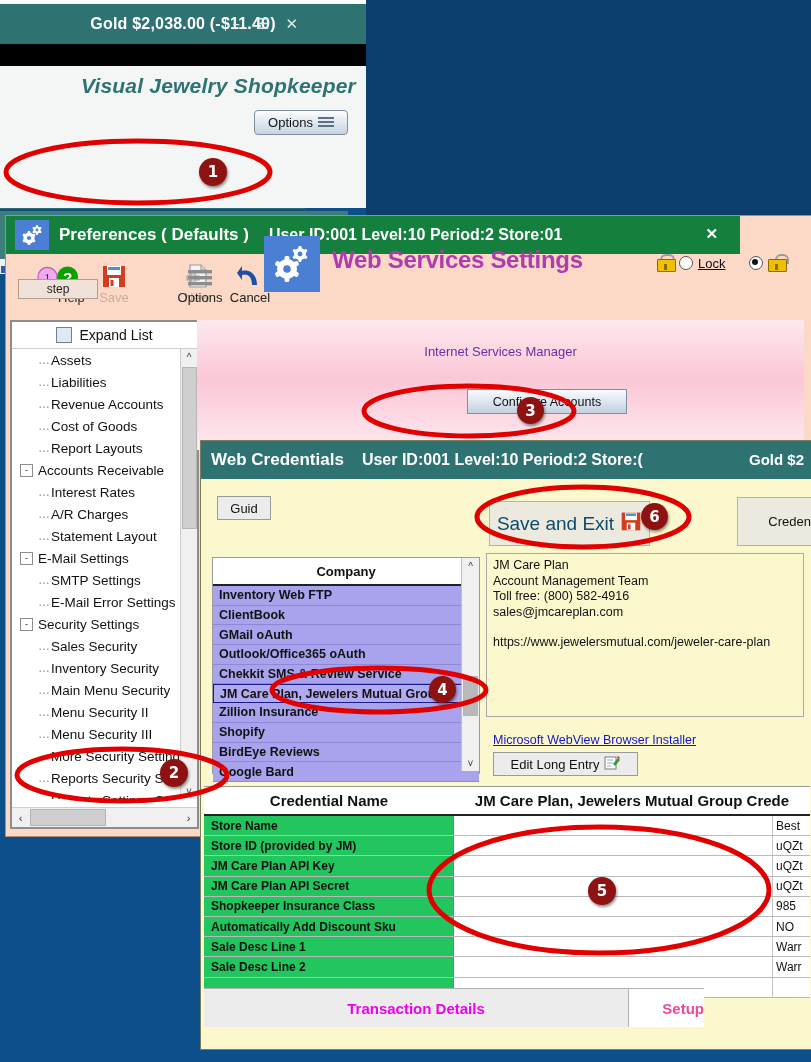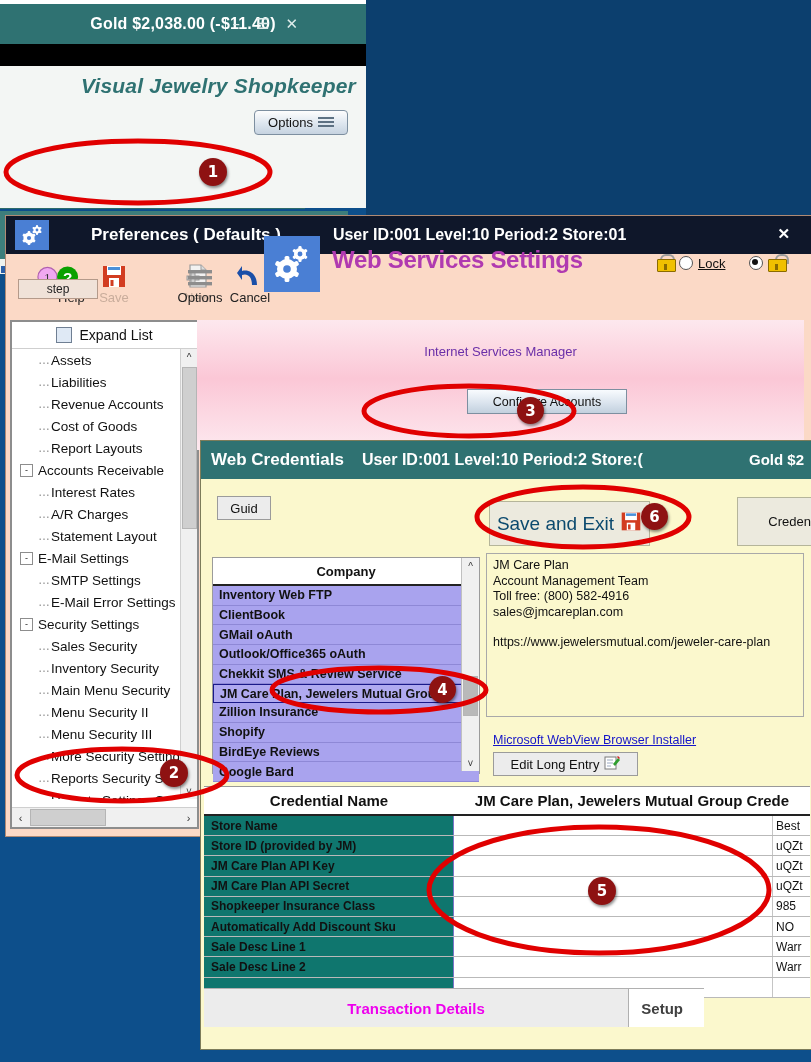--- a/index.html
+++ b/index.html
@@ -35,21 +35,21 @@
   .hamb i:nth-child(1){top:0;} .hamb i:nth-child(2){top:4px;} .hamb i:nth-child(3){top:8px;}
   #pref-bar{left:0;top:145px;width:348px;height:48px;background:#3d7e7c;display:flex;align-items:center;}
   #pref-icon{left:17px;top:149px;width:45px;height:41px;background:#ffffff;border:1px solid #4a6fb5;
      display:flex;align-items:center;justify-content:center;}
   #pref-label{left:95px;top:160px;width:160px;color:#ffffff;font-size:16px;font-weight:bold;}
   #win1-bottom{left:0;top:193px;width:366px;height:15px;background:#eef2ef;}
   #win1-blue-strip{left:1px;top:200px;width:130px;height:7px;background:#2a5fa8;}
 
   
   #win2{left:5px;top:215px;width:806px;height:620px;background:#fbd9c6;border:1px solid #b08a74;}
-  #win2-title{left:0;top:0;width:806px;height:38px;background:#0f172a;display:flex;align-items:center;gap:32px;}
+  #win2-title{left:0;top:0;width:734px;height:38px;background:#15803d;display:flex;align-items:center;}
   #win2-icon{margin-left:9px;width:34px;height:30px;background:#4a7fd4;display:flex;align-items:center;justify-content:center;}
   #win2-ttext{margin-left:10px;color:#ffffff;font-size:17px;font-weight:bold;}
   #win2-ttext2{margin-left:20px;color:#ffffff;font-size:16px;font-weight:bold;}
   #win2-close{position:absolute;right:22px;top:9px;color:#ffffff;font-size:15px;font-weight:bold;}
   #win2-toolbar{left:0;top:38px;width:806px;height:72px;background:#fbd9c6;}
 
   .tb-item{position:absolute;text-align:center;font-size:13px;color:#222;}
   .tb-ico{height:30px;display:flex;align-items:flex-end;justify-content:center;}
   .tb-lab{margin-top:1px;font-size:13px;}
   .dim{color:#c9ad9c;}
@@ -122,31 +122,31 @@
   #wv-link{left:292px;top:292px;font-size:12.5px;color:#1414c8;text-decoration:underline;}
   #edit-long-btn{left:292px;top:311px;width:143px;height:22px;background:#ececec;border:1px solid #9b9b9b;
      display:flex;align-items:center;justify-content:center;gap:5px;font-size:13px;color:#111;}
 
   
   #grid{left:3px;top:345px;width:606px;height:201px;background:#ffffff;border-top:1px solid #999;}
   #ghead{height:27px;background:#ffffff;display:flex;align-items:center;border-bottom:2px solid #222;}
   #gh1{width:250px;text-align:center;font-size:15px;font-weight:bold;color:#111;}
   #gh2{flex:1;text-align:center;font-size:15px;font-weight:bold;color:#111;white-space:nowrap;overflow:hidden;}
   .grow{height:19.2px;display:flex;border-bottom:1px solid #b9b9b9;}
-  .gc1{width:250px;background:#0f766e;font-size:12px;font-weight:bold;color:#111;display:flex;
+  .gc1{width:250px;background:#22c55e;font-size:12px;font-weight:bold;color:#111;display:flex;
      align-items:center;padding-left:7px;box-sizing:border-box;border-right:1px solid #7a74c8;}
   .gc2{width:318px;background:#ffffff;border-right:1px solid #c5c5c5;}
   .gc3{flex:1;background:#ffffff;font-size:12px;color:#111;display:flex;align-items:center;padding-left:3px;
      overflow:hidden;white-space:nowrap;}
 
   
   #footer{left:3px;top:547px;width:500px;height:39px;background:#ececec;border-top:1px solid #b0b0b0;display:flex;}
   #ftab1{width:424px;display:flex;align-items:center;justify-content:center;color:#ee00ee;font-size:15px;font-weight:bold;}
-  #ftab2{flex:1;background:#ffffff;display:flex;align-items:center;justify-content:flex-end;padding-right:21px;
-     color:#404040;font-size:15px;font-weight:bold;border-left:1px solid #b0b0b0;}
+  #ftab2{flex:1;background:#ffffff;display:flex;align-items:center;justify-content:flex-end;padding-right:0;
+     color:#ec4899;font-size:15px;font-weight:bold;border-left:1px solid #b0b0b0;}
   #win3-bottompad{left:0;top:586px;width:609px;height:20px;background:#fbf8cd;}
 
   
   #anno{left:0;top:0;width:811px;height:1062px;pointer-events:none;}
   .badge{position:absolute;border-radius:50%;background:#8e1212;color:#ffffff;
      display:flex;align-items:center;justify-content:center;font-weight:bold;
      font-family:"DejaVu Sans",sans-serif;box-shadow:1px 2px 3px rgba(0,0,0,.45);}
 </style>
 </head>
 <body>

